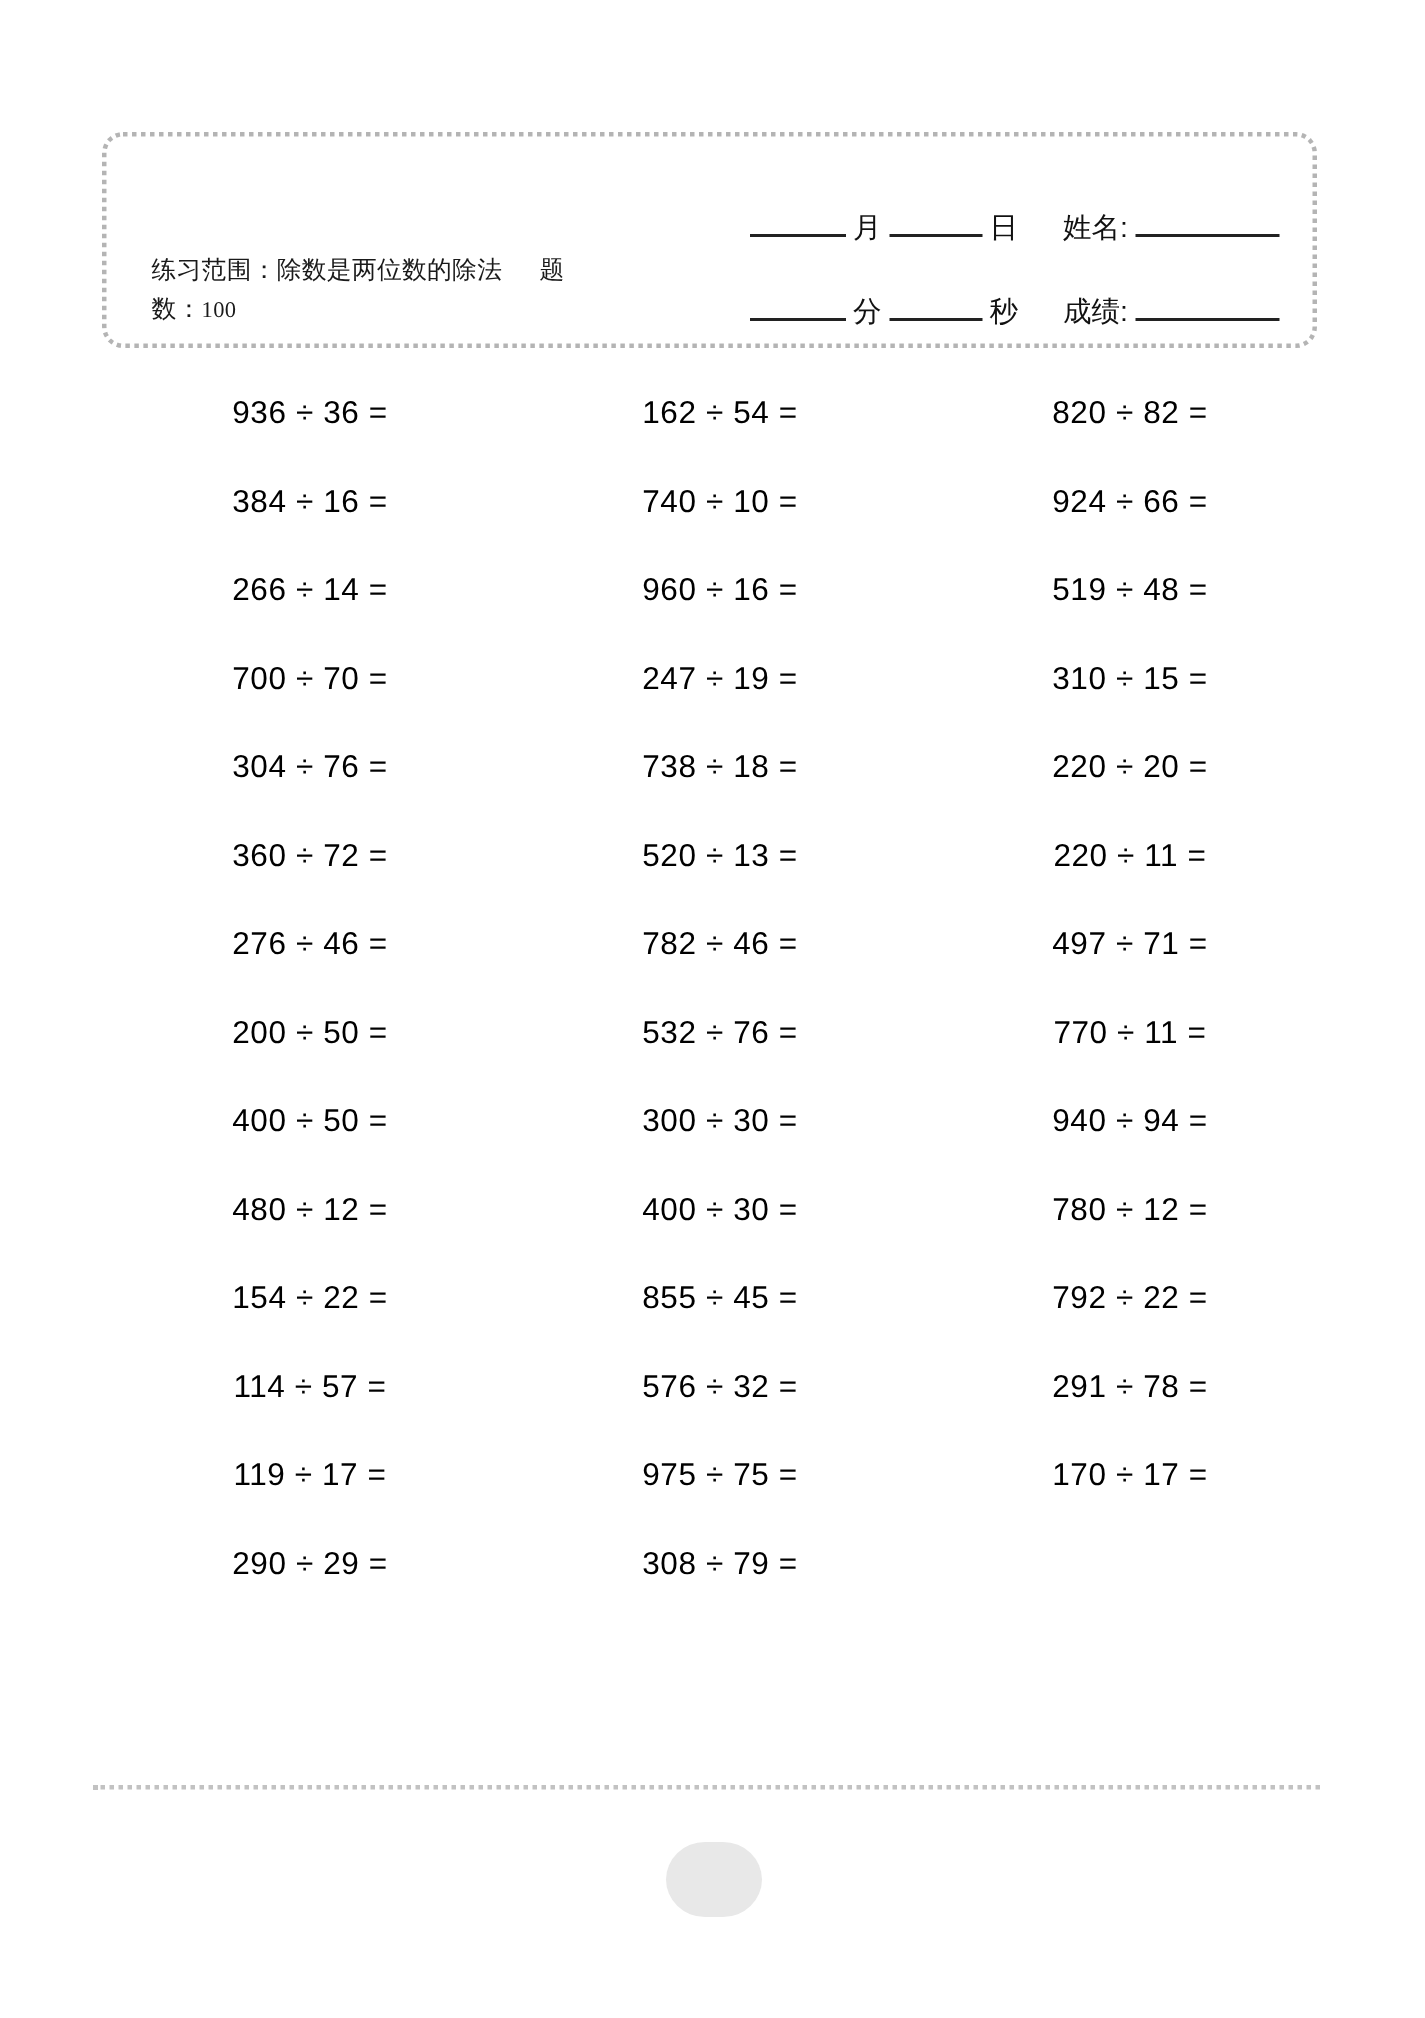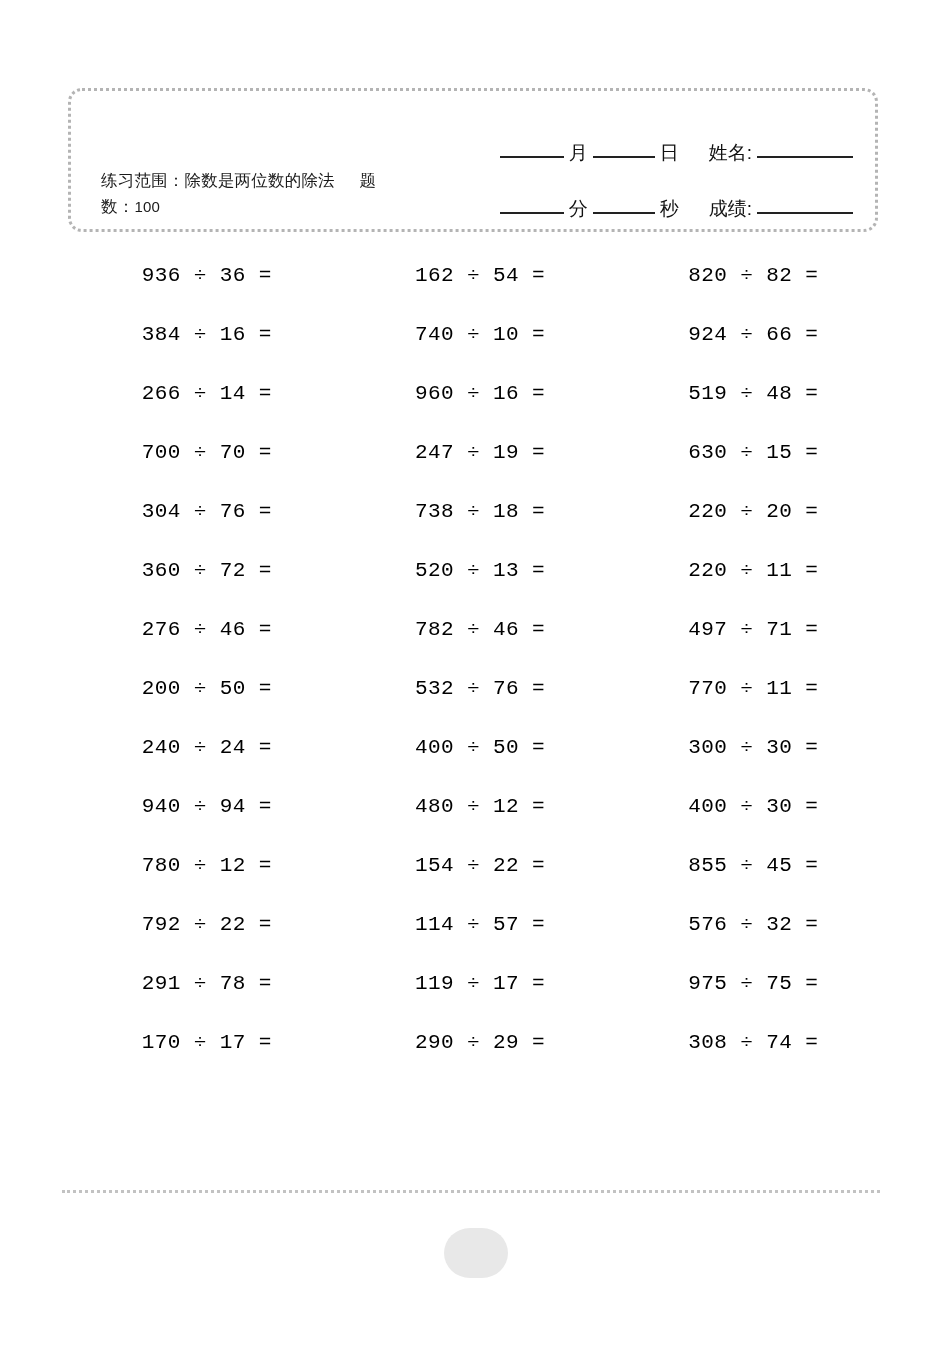--- a/index.html
+++ b/index.html
@@ -33,21 +33,21 @@
     left: 30px;
     top: 76px;
     width: 300px;
     font-family: "Liberation Sans", "DejaVu Sans", sans-serif;
     font-size: 16.5px;
     line-height: 26px;
     color: #1a1a1a;
     letter-spacing: 0.2px;
   }
   .scope-block .num {
-    font-family: Liberation Sans, sans-serif;
+    font-family: Liberation Serif, serif;
     font-size: 15px;
     margin-top: 16px;
   }
 
   .meta-grid {
     position: absolute;
     right: 22px;
     top: 22px;
     width: 430px;
   }
@@ -82,21 +82,21 @@
     top: 246px;
     width: 820px;
     display: grid;
     grid-template-columns: repeat(3, 1fr);
     grid-auto-rows: 59px;
   }
   .problem {
     display: flex;
     align-items: center;
     justify-content: center;
-    font-family: Liberation Mono, monospace;
+    font-family: Liberation Sans, sans-serif;
     font-size: 21px;
     color: #000000;
     letter-spacing: 0.4px;
     white-space: nowrap;
   }
 
   
   .footer-rule {
     position: absolute;
     left: 62px;
@@ -154,47 +154,46 @@
     <div class="problem">162 ÷ 54 =</div>
     <div class="problem">820 ÷ 82 =</div>
     <div class="problem">384 ÷ 16 =</div>
     <div class="problem">740 ÷ 10 =</div>
     <div class="problem">924 ÷ 66 =</div>
     <div class="problem">266 ÷ 14 =</div>
     <div class="problem">960 ÷ 16 =</div>
     <div class="problem">519 ÷ 48 =</div>
     <div class="problem">700 ÷ 70 =</div>
     <div class="problem">247 ÷ 19 =</div>
-    <div class="problem">630 ÷ 15 =</div>
+    <div class="problem">310 ÷ 15 =</div>
     <div class="problem">304 ÷ 76 =</div>
     <div class="problem">738 ÷ 18 =</div>
     <div class="problem">220 ÷ 20 =</div>
     <div class="problem">360 ÷ 72 =</div>
     <div class="problem">520 ÷ 13 =</div>
     <div class="problem">220 ÷ 11 =</div>
     <div class="problem">276 ÷ 46 =</div>
     <div class="problem">782 ÷ 46 =</div>
     <div class="problem">497 ÷ 71 =</div>
     <div class="problem">200 ÷ 50 =</div>
     <div class="problem">532 ÷ 76 =</div>
     <div class="problem">770 ÷ 11 =</div>
-    <div class="problem">240 ÷ 24 =</div>
     <div class="problem">400 ÷ 50 =</div>
     <div class="problem">300 ÷ 30 =</div>
     <div class="problem">940 ÷ 94 =</div>
     <div class="problem">480 ÷ 12 =</div>
     <div class="problem">400 ÷ 30 =</div>
     <div class="problem">780 ÷ 12 =</div>
     <div class="problem">154 ÷ 22 =</div>
     <div class="problem">855 ÷ 45 =</div>
     <div class="problem">792 ÷ 22 =</div>
     <div class="problem">114 ÷ 57 =</div>
     <div class="problem">576 ÷ 32 =</div>
     <div class="problem">291 ÷ 78 =</div>
     <div class="problem">119 ÷ 17 =</div>
     <div class="problem">975 ÷ 75 =</div>
     <div class="problem">170 ÷ 17 =</div>
     <div class="problem">290 ÷ 29 =</div>
-    <div class="problem">308 ÷ 74 =</div>
+    <div class="problem">308 ÷ 79 =</div>
   </div>
 
 <div class="footer-rule"></div>
 <div class="page-badge"></div>
 
 </body></html>

